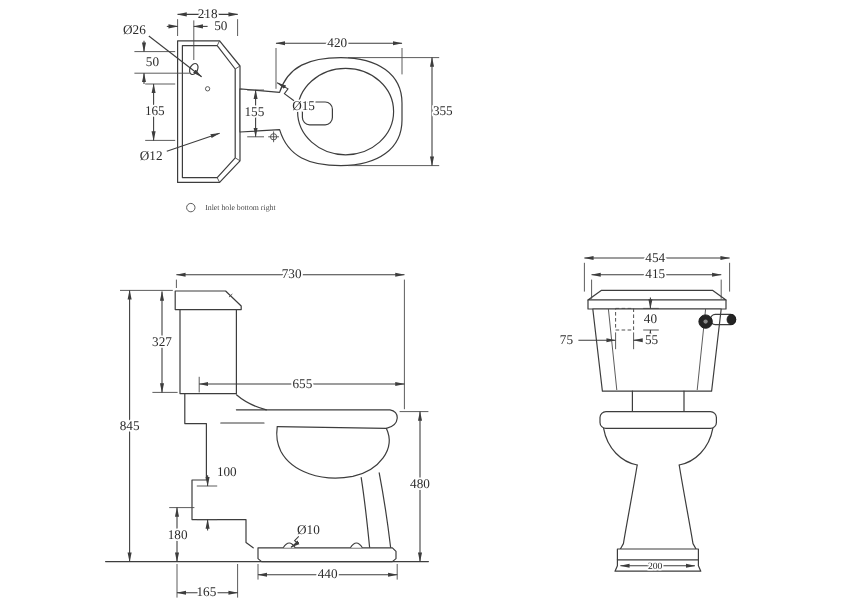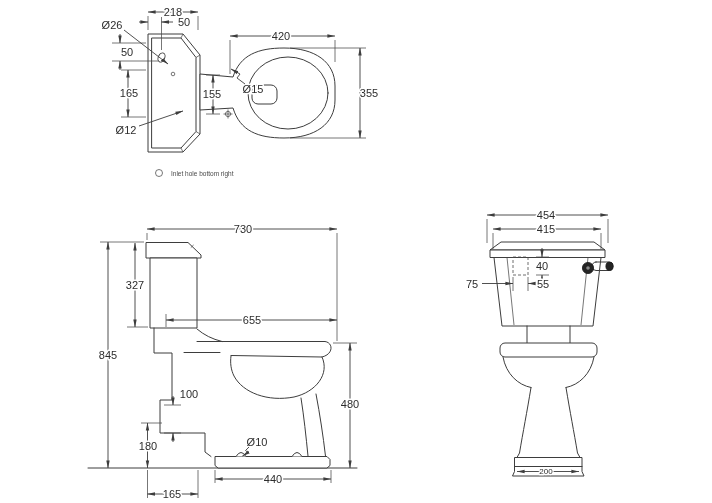--- a/index.html
+++ b/index.html
@@ -1,17 +1,17 @@
 <!DOCTYPE html>
 <html><head>
 <meta charset="utf-8">
 <style>
   html,body{margin:0;padding:0;background:#ffffff;}
   .sheet{position:relative;width:712px;height:503px;background:#ffffff;overflow:hidden;
-         font-family:Liberation Sans, sans-serif;}
+         font-family:Liberation Serif, serif;}
   svg{display:block;}
   .outline{stroke:#3d3d3d;stroke-width:1;fill:none;stroke-linejoin:round;stroke-linecap:round;}
   .solid{stroke:#3d3d3d;stroke-width:1;fill:#ffffff;stroke-linejoin:round;}
   .thin{stroke:#4a4a4a;stroke-width:0.75;fill:none;}
   .dimline{stroke:#3d3d3d;stroke-width:0.9;fill:none;}
   .extline{stroke:#4a4a4a;stroke-width:0.75;fill:none;}
   .dashed{stroke:#4a4a4a;stroke-width:0.8;fill:none;stroke-dasharray:3 2;}
   .dark{fill:#242424;stroke:#1a1a1a;stroke-width:0.8;}
   text.dim{font-size:11px;fill:#2d2d2d;text-anchor:middle;dominant-baseline:central;
            paint-order:stroke;stroke:#ffffff;stroke-width:3px;stroke-linejoin:round;}

